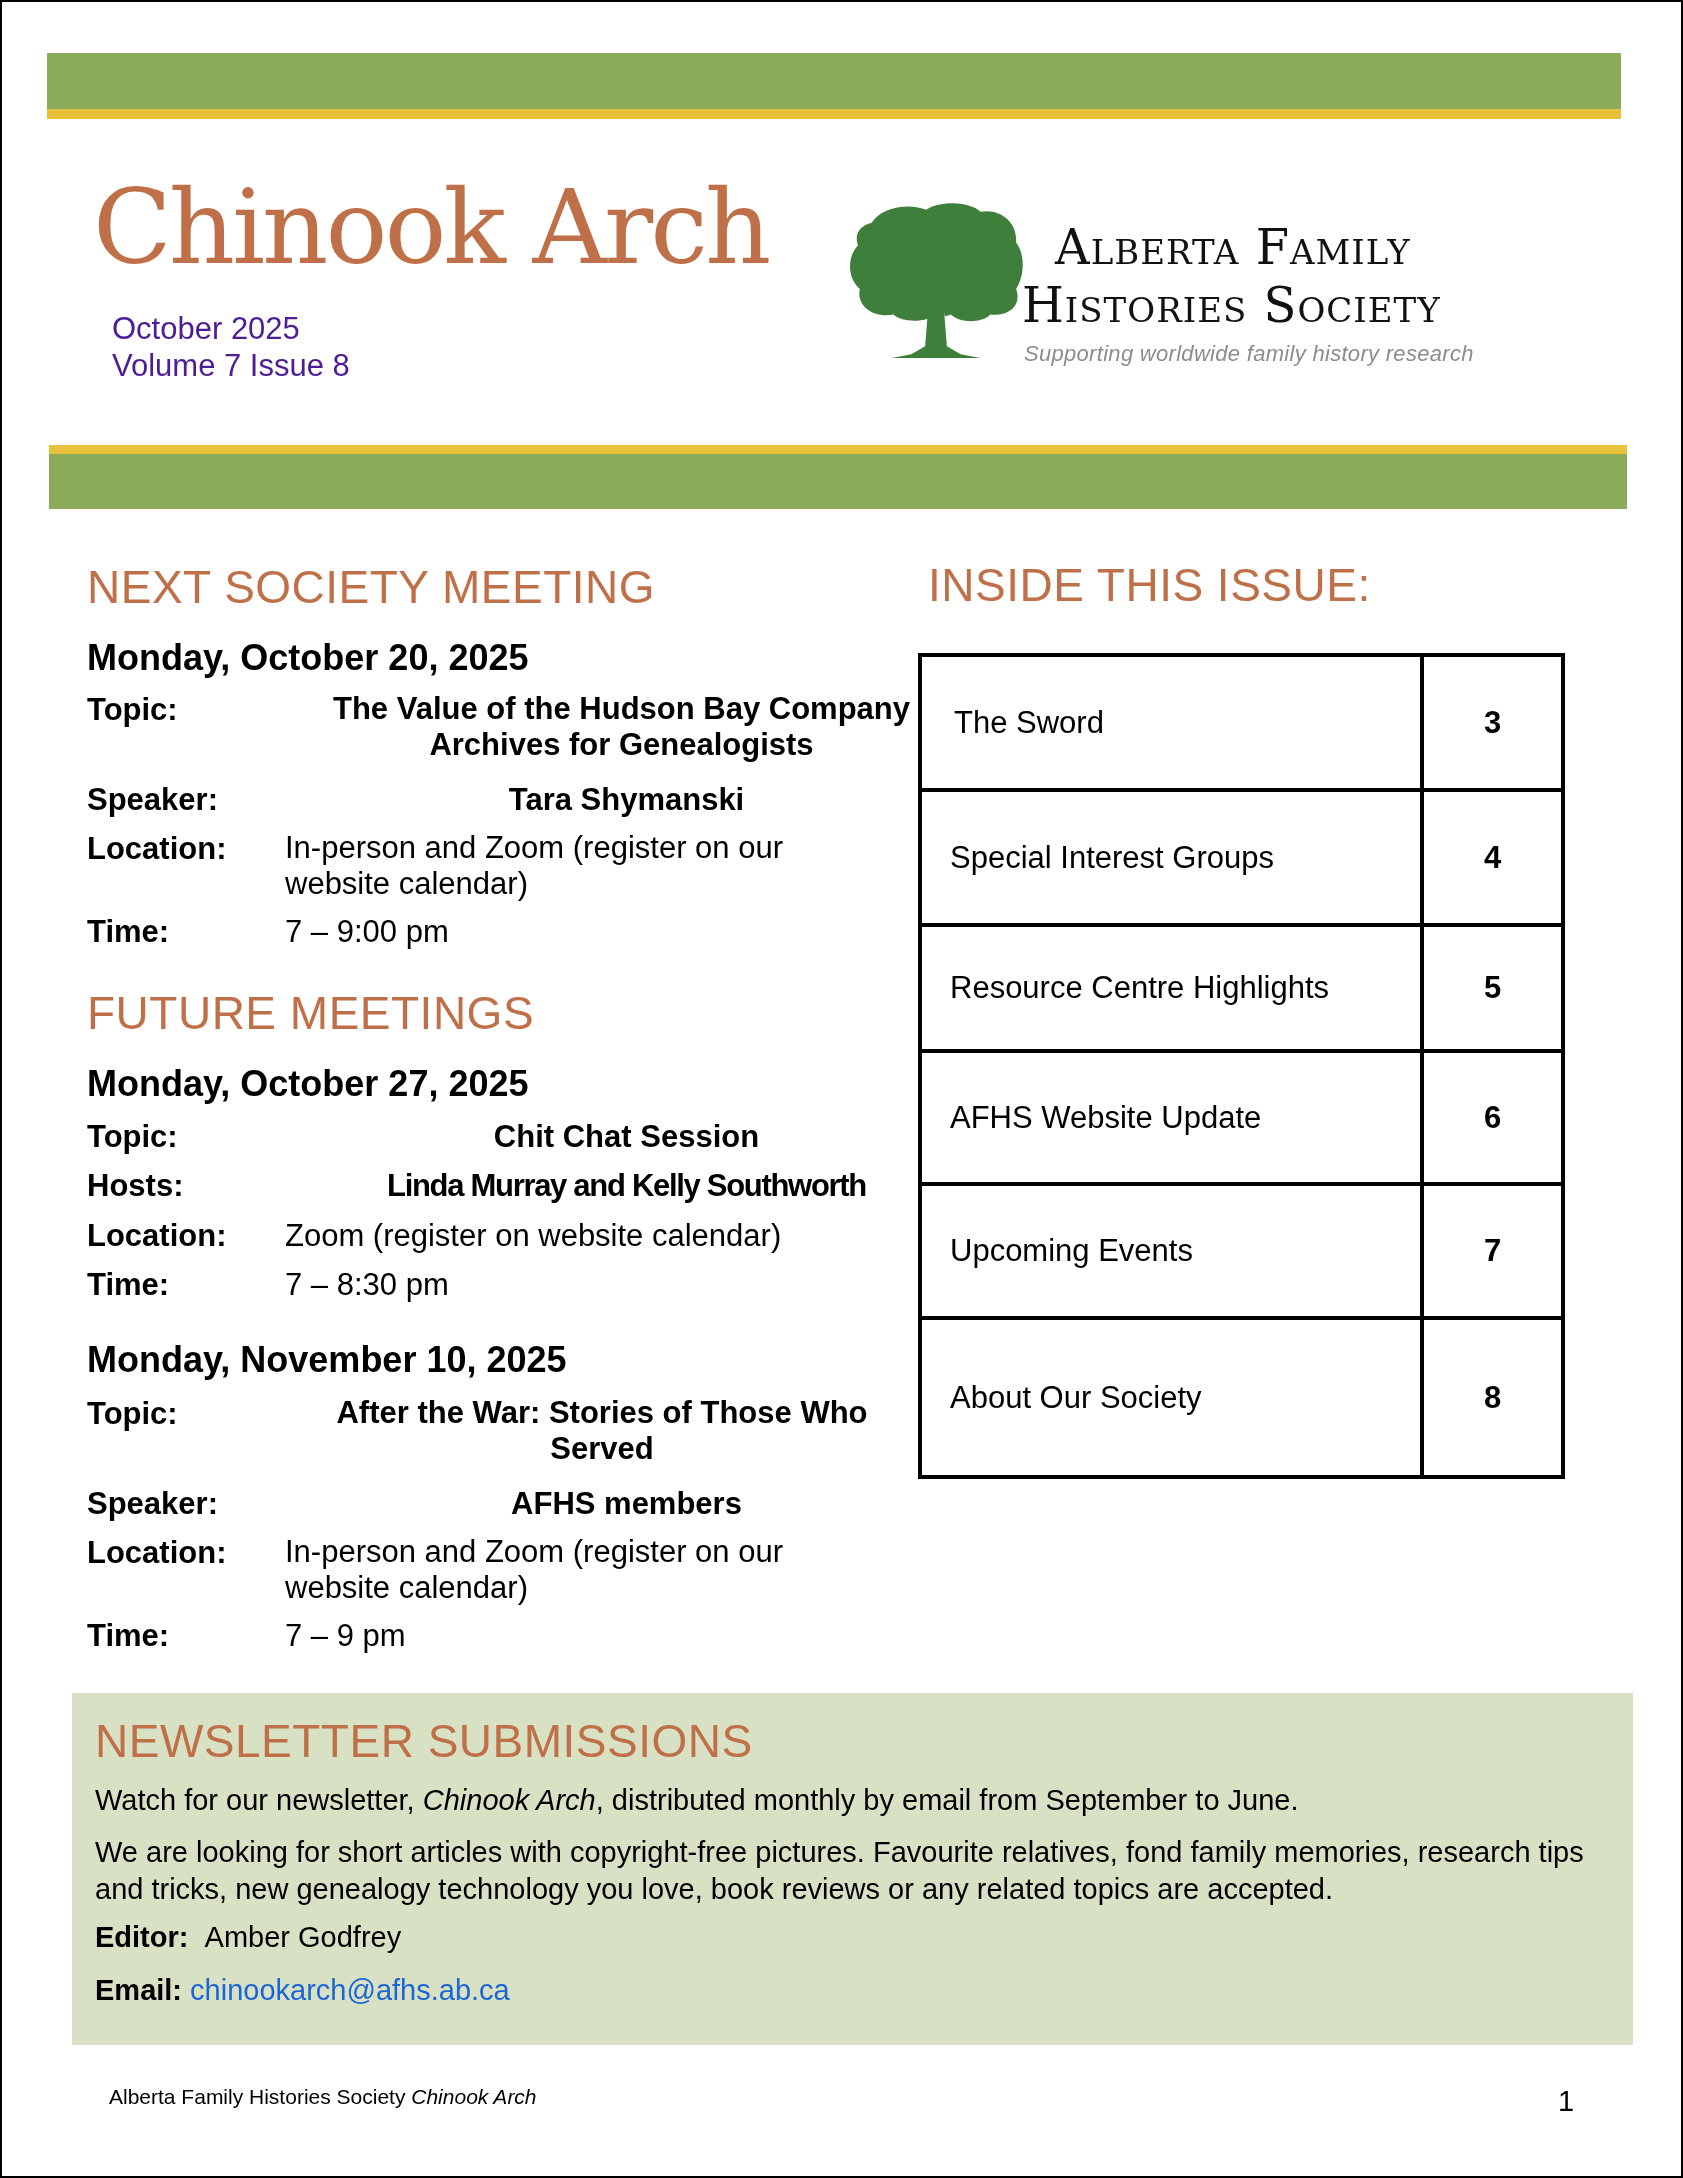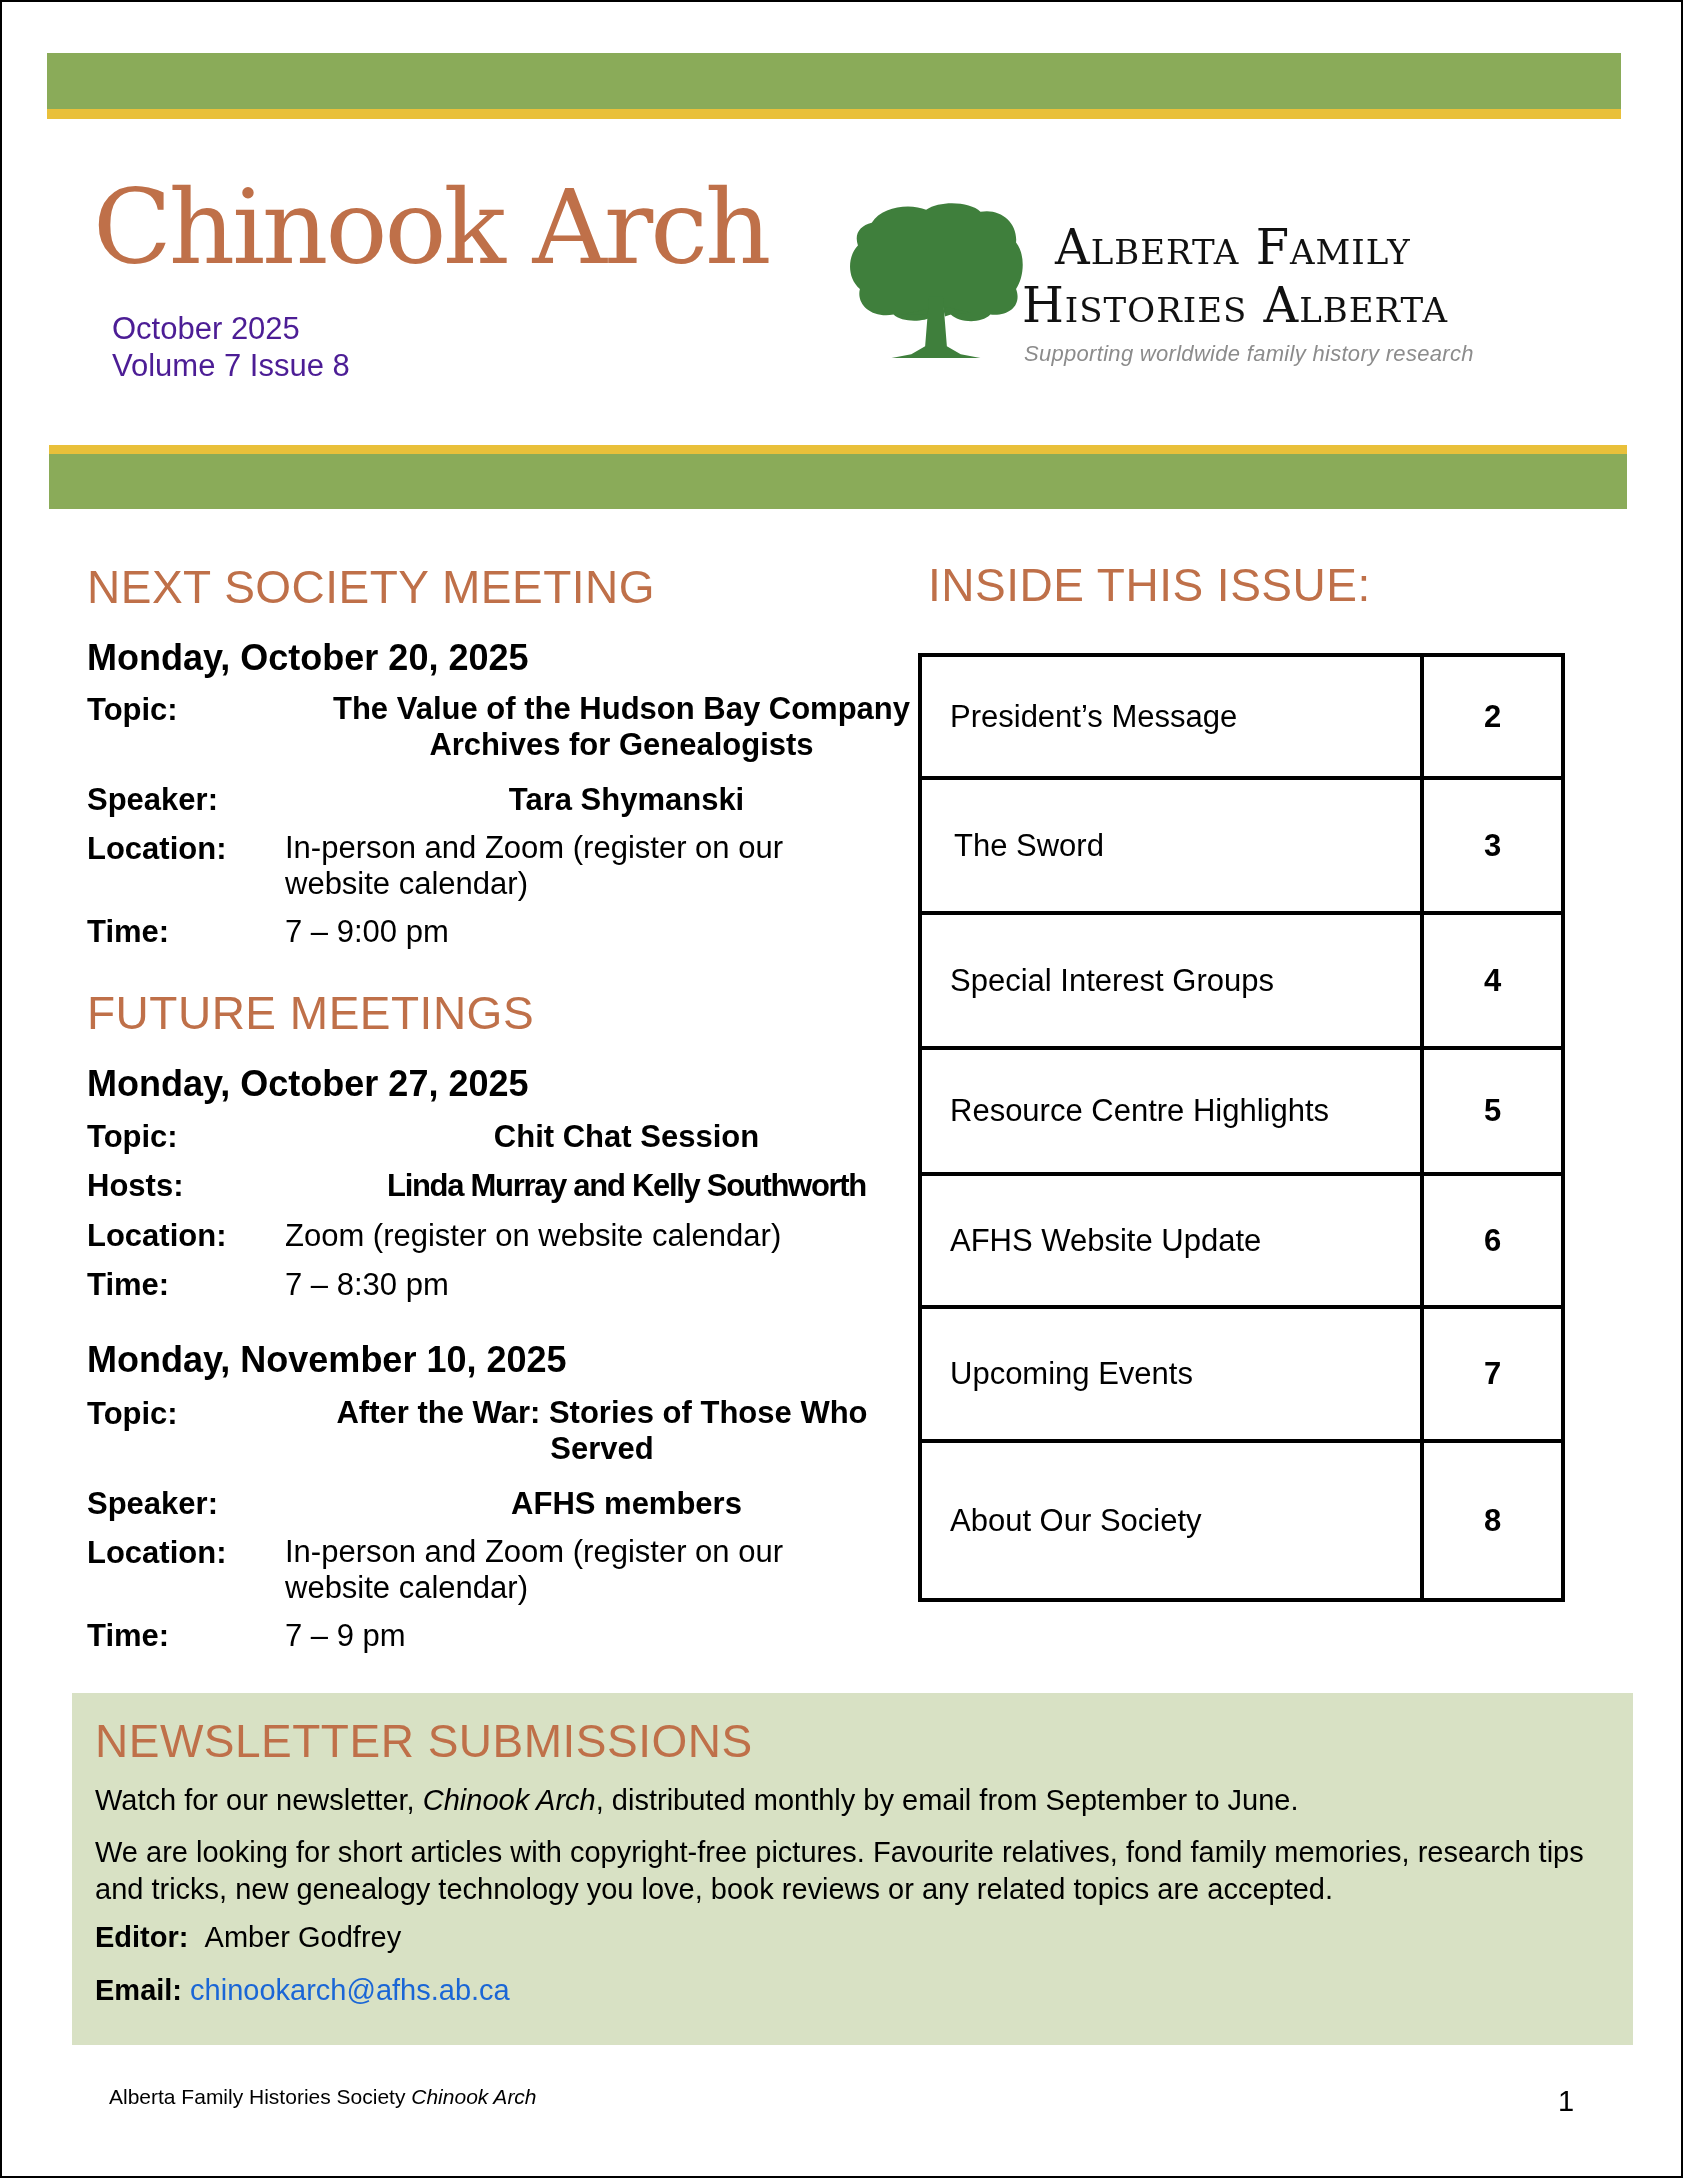--- a/index.html
+++ b/index.html
@@ -95,21 +95,21 @@
 
 <svg class="logo-tree" viewBox="0 0 190 170">
   <g fill="#3f7f3c">
     <path d="M30 25 C40 8 70 5 85 12 C100 2 130 4 140 14 C160 10 178 25 176 45 C186 58 184 80 176 92 C182 108 170 120 150 118 C140 128 118 126 110 118 L104 120 L100 100 L92 120 C82 126 60 126 52 118 C30 122 14 108 18 92 C4 80 6 58 16 48 C12 36 18 28 30 25 Z"></path>
     <path d="M88 100 L84 150 L70 158 L50 162 L140 162 L120 158 L106 150 L102 100 Z"></path>
     <path d="M60 118 L88 112 L86 118 Z"></path>
     <path d="M130 116 L104 110 L106 118 Z"></path>
   </g>
 </svg>
 <div class="logo-line1">Alberta Family</div>
-<div class="logo-line2">Histories Alberta</div>
+<div class="logo-line2">Histories Society</div>
 <div class="logo-tagline">Supporting worldwide family history research</div>
 
 <div class="bar bar-yellow" style="left:49px;top:445px;width:1578px;height:10px;"></div>
 <div class="bar bar-green" style="left:49px;top:454px;width:1578px;height:55px;"></div>
 
 <div class="section-heading" style="left:87px;top:564px;">NEXT SOCIETY MEETING</div>
 <div class="meeting-date" style="top:640px;">Monday, October 20, 2025</div>
 
 <div class="row" style="top:691px;">
   <span class="lbl">Topic:</span>
@@ -163,24 +163,20 @@
 </div>
 <div class="row" style="top:1617px;">
   <span class="lbl">Time:</span>
   <span class="val">7 – 9 pm</span>
 </div>
 
 <div class="section-heading" style="left:928px;top:562px;">INSIDE THIS ISSUE:</div>
 
 <table class="toc-table">
   <tbody>
-      <tr style="height:123px;">
-    <td class="item">President’s Message</td>
-    <td class="page">2</td>
-  </tr>
   <tr style="height:135px;">
     <td class="item" style="padding-left:32px;">The Sword</td>
     <td class="page">3</td>
   </tr>
   <tr style="height:135px;">
     <td class="item">Special Interest Groups</td>
     <td class="page">4</td>
   </tr>
   <tr style="height:126px;">
     <td class="item">Resource Centre Highlights</td>

